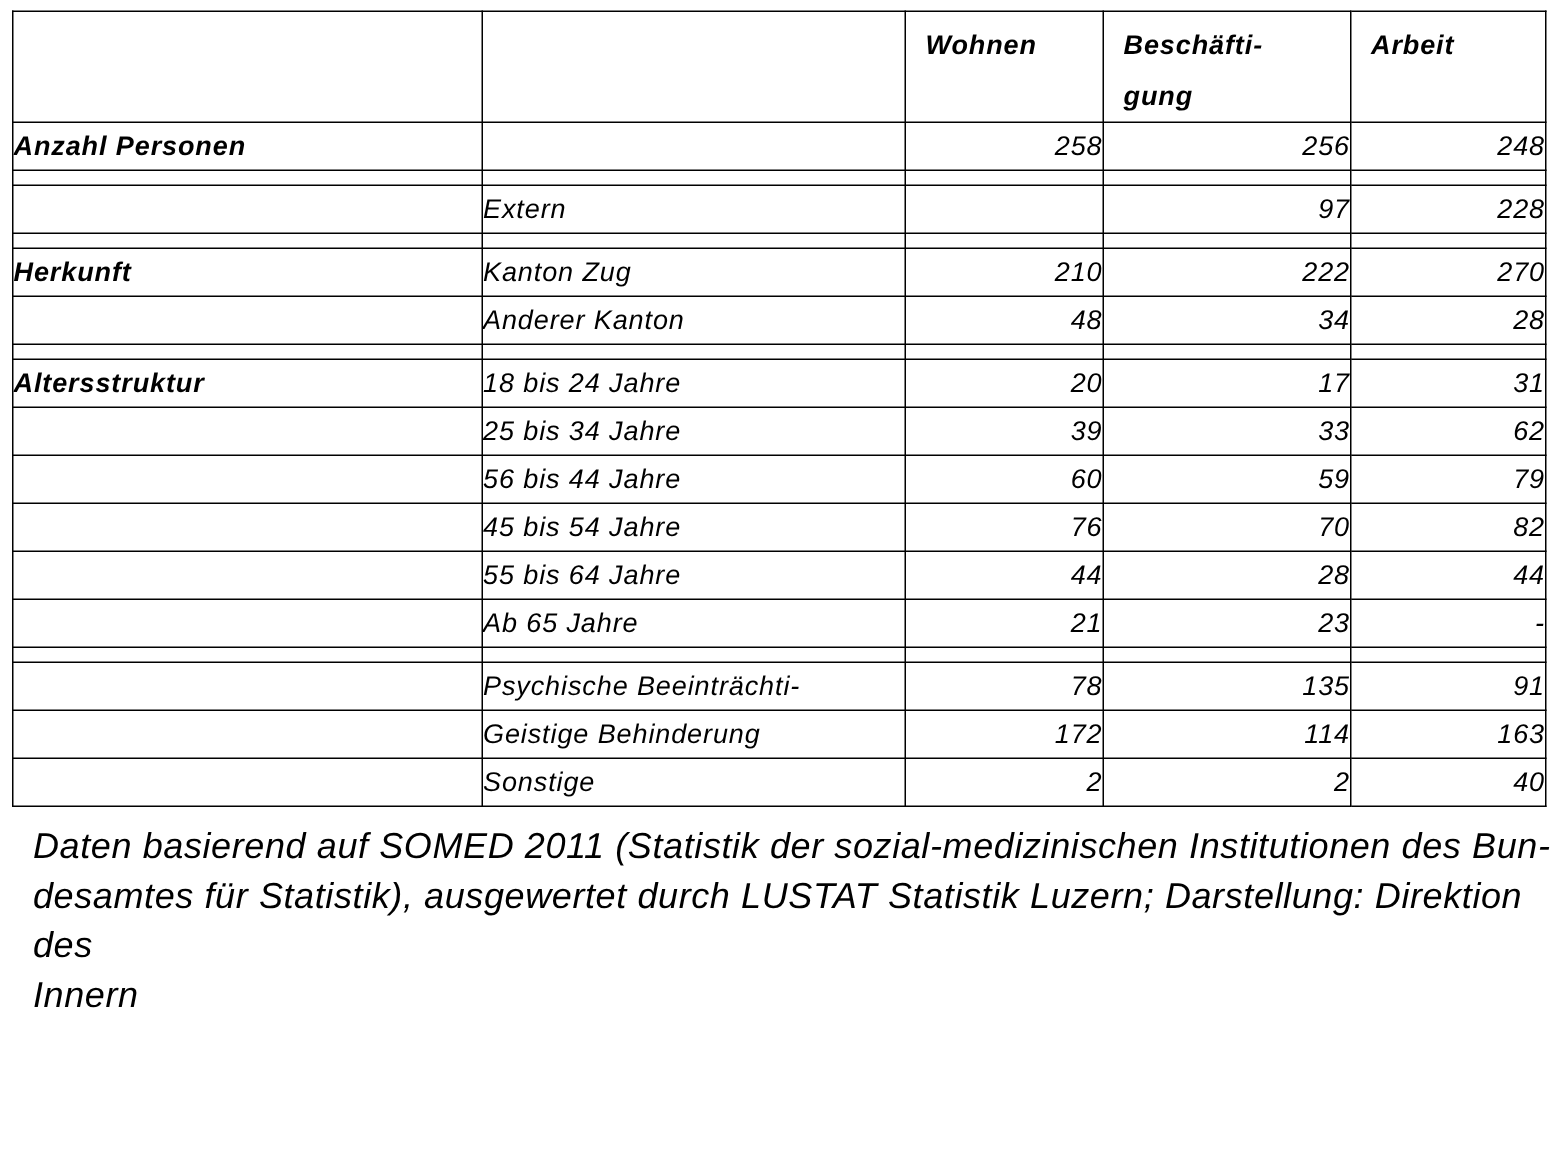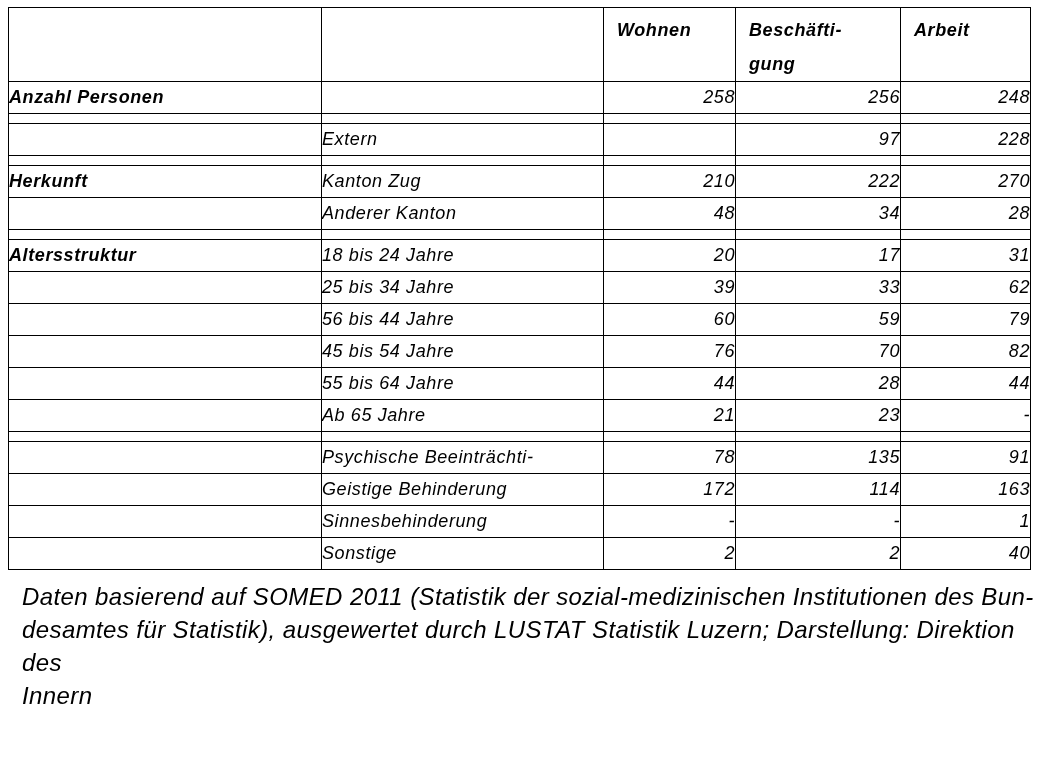--- a/index.html
+++ b/index.html
@@ -210,27 +210,20 @@
       </tr>
       <tr class="data-row">
         <td class="cat"></td>
         <td class="lbl">Geistige Behinderung</td>
         <td class="num">172</td>
         <td class="num">114</td>
         <td class="num">163</td>
       </tr>
       <tr class="data-row">
         <td class="cat"></td>
-        <td class="lbl">Sinnesbehinderung</td>
-        <td class="num">-</td>
-        <td class="num">-</td>
-        <td class="num">1</td>
-      </tr>
-      <tr class="data-row">
-        <td class="cat"></td>
         <td class="lbl">Sonstige</td>
         <td class="num">2</td>
         <td class="num">2</td>
         <td class="num">40</td>
       </tr>
     </tbody>
   </table>
 
   <p class="caption">Daten basierend auf SOMED 2011 (Statistik der sozial-medizinischen Institutionen des Bun-
 desamtes für Statistik), ausgewertet durch LUSTAT Statistik Luzern; Darstellung: Direktion des

